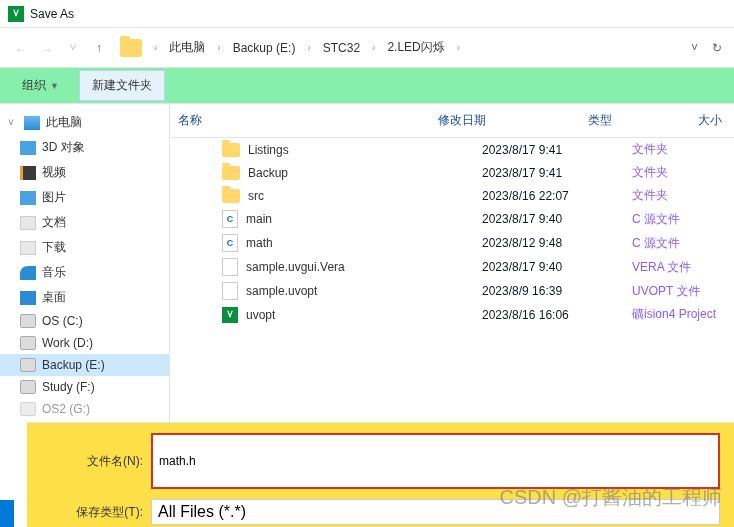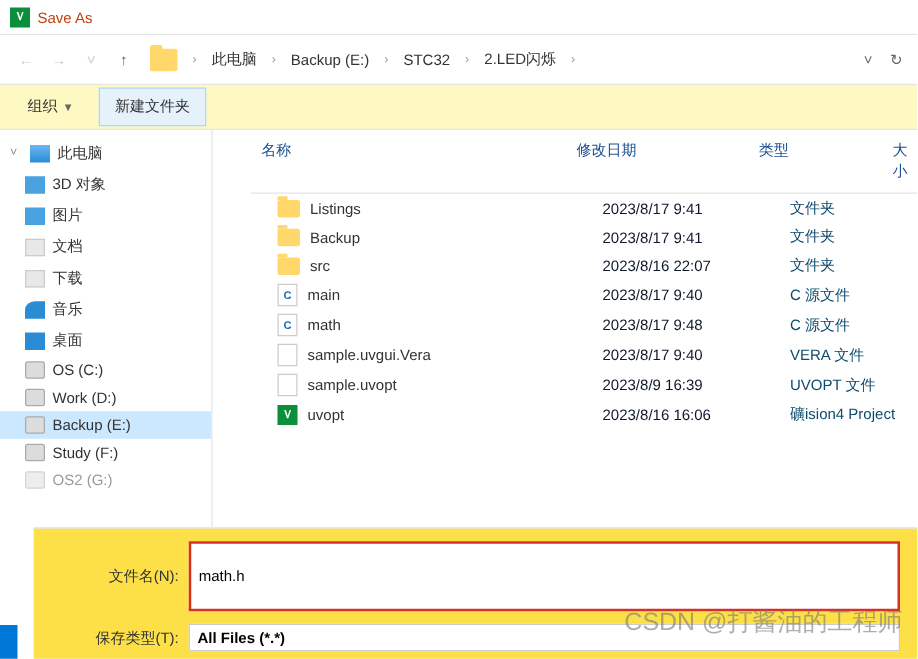--- a/index.html
+++ b/index.html
@@ -1,72 +1,72 @@
 <!DOCTYPE html>
 <html><head>
 <meta charset="utf-8">
 <style>
 * { box-sizing: border-box; margin: 0; padding: 0; font-family: "Microsoft YaHei", "Segoe UI", sans-serif; font-size: 12px; }
 body { background: #fff; width: 734px; height: 527px; overflow: hidden; position: relative; }
 .titlebar { height: 28px; background: #fff; border-bottom: 1px solid #e5e5e5; display: flex; align-items: center; padding: 0 8px; gap: 6px; }
 .titlebar .icon-app { width: 16px; height: 16px; background: #0a8f3c; display: flex; align-items: center; justify-content: center; color: #fff; font-size: 9px; font-weight: bold; }
-.titlebar .title { color: #c2410c; }
+.titlebar .title { color: #0f172a; }
 .navbar { height: 40px; display: flex; align-items: center; padding: 0 12px; gap: 8px; border-bottom: 1px solid #e5e5e5; }
 .navbtn { width: 18px; height: 18px; display: flex; align-items: center; justify-content: center; color: #999; }
 .navbtn.disabled { color: #ccc; }
 .upbtn { color: #666; }
 .folder-icon { width: 22px; height: 18px; background: #ffd76a; border-radius: 2px; position: relative; margin-left: 4px; }
 .folder-icon::before { content: ""; position: absolute; top: -3px; left: 0; width: 10px; height: 4px; background: #ffd76a; border-radius: 2px 2px 0 0; }
 .breadcrumb { display: flex; align-items: center; gap: 4px; flex: 1; color: #333; }
 .breadcrumb .sep { color: #999; font-size: 10px; }
 .breadcrumb span { padding: 2px 4px; }
 .refresh { color: #666; margin-left: auto; }
 .dropdown-chev { color: #666; margin-right: 6px; }
-.toolbar { height: 36px; display: flex; align-items: center; padding: 0 10px; gap: 8px; border-bottom: 1px solid #e5e5e5; background: #fef9c3; }
+.toolbar { height: 36px; display: flex; align-items: center; padding: 0 10px; gap: 8px; border-bottom: 1px solid #e5e5e5; background: #86efac; }
 .tb-btn { padding: 6px 12px; color: #333; display: flex; align-items: center; gap: 4px; }
 .tb-btn.newfolder { border: 1px solid #b3d7f2; background: #e5f1fb; }
 .main { display: flex; height: 318px; }
 .sidebar { width: 170px; border-right: 1px solid #e5e5e5; overflow: hidden; padding-top: 6px; }
 .tree-item { display: flex; align-items: center; gap: 6px; padding: 4px 6px 4px 20px; color: #333; }
 .tree-item.root { padding-left: 8px; }
 .tree-item.selected { background: #cce8ff; }
 .tree-item .exp { width: 10px; color: #888; font-size: 10px; }
 .tree-item .ti-icon { width: 16px; height: 14px; display: inline-block; }
 .ico-pc { background: linear-gradient(#6ab7f5,#2a8dd4); }
 .ico-3d { background: #4aa3e0; }
 .ico-video { background: #3a3a3a; border-left: 3px solid #e8a33d; }
 .ico-pic { background: #4aa3e0; }
 .ico-doc { background: #e8e8e8; border: 1px solid #ccc; }
 .ico-dl { background: #e8e8e8; border: 1px solid #ccc; }
 .ico-music { background: #2a8dd4; border-radius: 50% 0 0 0; }
 .ico-desk { background: #2a8dd4; }
 .ico-drv { background: #dcdcdc; border: 1px solid #aaa; border-radius: 2px; height: 10px; }
 .filelist { flex: 1; overflow: hidden; }
-.flheader { display: flex; border-bottom: 1px solid #e5e5e5; color: #1a4d8f; padding: 8px 0; margin-left: 31px; }
+.flheader { display: flex; border-bottom: 1px solid #e5e5e5; color: #1a4d8f; padding: 8px 0; }
 .flheader > div { padding: 0 8px; }
 .col-name { width: 260px; }
 .col-date { width: 150px; }
 .col-type { width: 110px; }
 .col-size { flex: 1; }
 .flrow { display: flex; align-items: center; padding: 3px 0; color: #333; justify-content: flex-end; }
 .flrow > div { padding: 0 8px; }
 .flrow .fname { display: flex; align-items: center; gap: 8px; width: 260px; }
 .flrow .fdate { width: 150px; color: #0f172a; }
-.flrow .ftype { width: 110px; color: #0c4a6e; }
+.flrow .ftype { width: 110px; color: #8b5cf6; }
 .f-folder { width: 18px; height: 14px; background: #ffd76a; border-radius: 2px; position: relative; }
 .f-folder::before { content: ""; position: absolute; top: -3px; left: 0; width: 8px; height: 3px; background: #ffd76a; border-radius: 1px 1px 0 0; }
 .f-c { width: 16px; height: 18px; background: #fff; border: 1px solid #ccc; display: flex; align-items: center; justify-content: center; color: #1a6db5; font-size: 9px; font-weight: bold; }
 .f-file { width: 16px; height: 18px; background: #fff; border: 1px solid #ccc; }
 .f-app { width: 16px; height: 16px; background: #0a8f3c; color: #fff; font-size: 9px; display: flex; align-items: center; justify-content: center; font-weight: bold; }
 .bottom { border-top: 1px solid #e5e5e5; padding: 10px 14px 6px 14px; background: #fde047; margin-left: 27px; }
 .field-row { display: flex; align-items: center; margin-bottom: 10px; }
 .field-row label { width: 110px; text-align: right; padding-right: 8px; color: #333; }
 .field-row .input-wrap { flex: 1; }
 .input-name { border: 2px solid #d93025; padding: 19px 6px; width: 100%; font-size: 12px; }
-.input-type { border: 1px solid #ccc; padding: 3px 6px; width: 100%; font-size: 12px; background: #fff; font-weight: bold; }
+.input-type { border: 1px solid #ccc; padding: 3px 6px; width: 100%; font-size: 16px; background: #fff; }
 .hidefiles { display: flex; align-items: center; gap: 6px; padding-left: 6px; color: #333; margin-top: 12px; }
 .hidefiles .chev { font-size: 10px; color: #666; }
 .leftbar { position: absolute; left: 0; top: 500px; width: 14px; height: 28px; background: #0078d7; }
 .watermark { position: absolute; right: 12px; bottom: 16px; color: rgba(120,120,120,0.6); font-size: 20px; }
 </style>
 </head>
 <body>
 
 <div class="titlebar">
   <span class="icon-app">Ｖ</span>
@@ -109,20 +109,24 @@
     <div class="tree-item root">
         <span class="exp">˅</span>
         <span class="ti-icon ico-pc"></span>
         <span>此电脑</span>
       </div>
     <div class="tree-item">
         <span class="ti-icon ico-3d"></span>
         <span>3D 对象</span>
       </div>
     <div class="tree-item">
+        <span class="ti-icon ico-video"></span>
+        <span>视频</span>
+      </div>
+    <div class="tree-item">
         <span class="ti-icon ico-pic"></span>
         <span>图片</span>
       </div>
     <div class="tree-item">
         <span class="ti-icon ico-doc"></span>
         <span>文档</span>
       </div>
     <div class="tree-item">
         <span class="ti-icon ico-dl"></span>
         <span>下载</span>
@@ -195,21 +199,21 @@
             <span>main</span>
           </div>
           <div class="fdate">2023/8/17 9:40</div>
           <div class="ftype">C 源文件</div>
         </div>
         <div class="flrow">
           <div class="fname">
             <span class="f-c">C</span>
             <span>math</span>
           </div>
-          <div class="fdate">2023/8/17 9:48</div>
+          <div class="fdate">2023/8/12 9:48</div>
           <div class="ftype">C 源文件</div>
         </div>
         <div class="flrow">
           <div class="fname">
             <span class="f-file"></span>
             <span>sample.uvgui.Vera</span>
           </div>
           <div class="fdate">2023/8/17 9:40</div>
           <div class="ftype">VERA 文件</div>
         </div>

